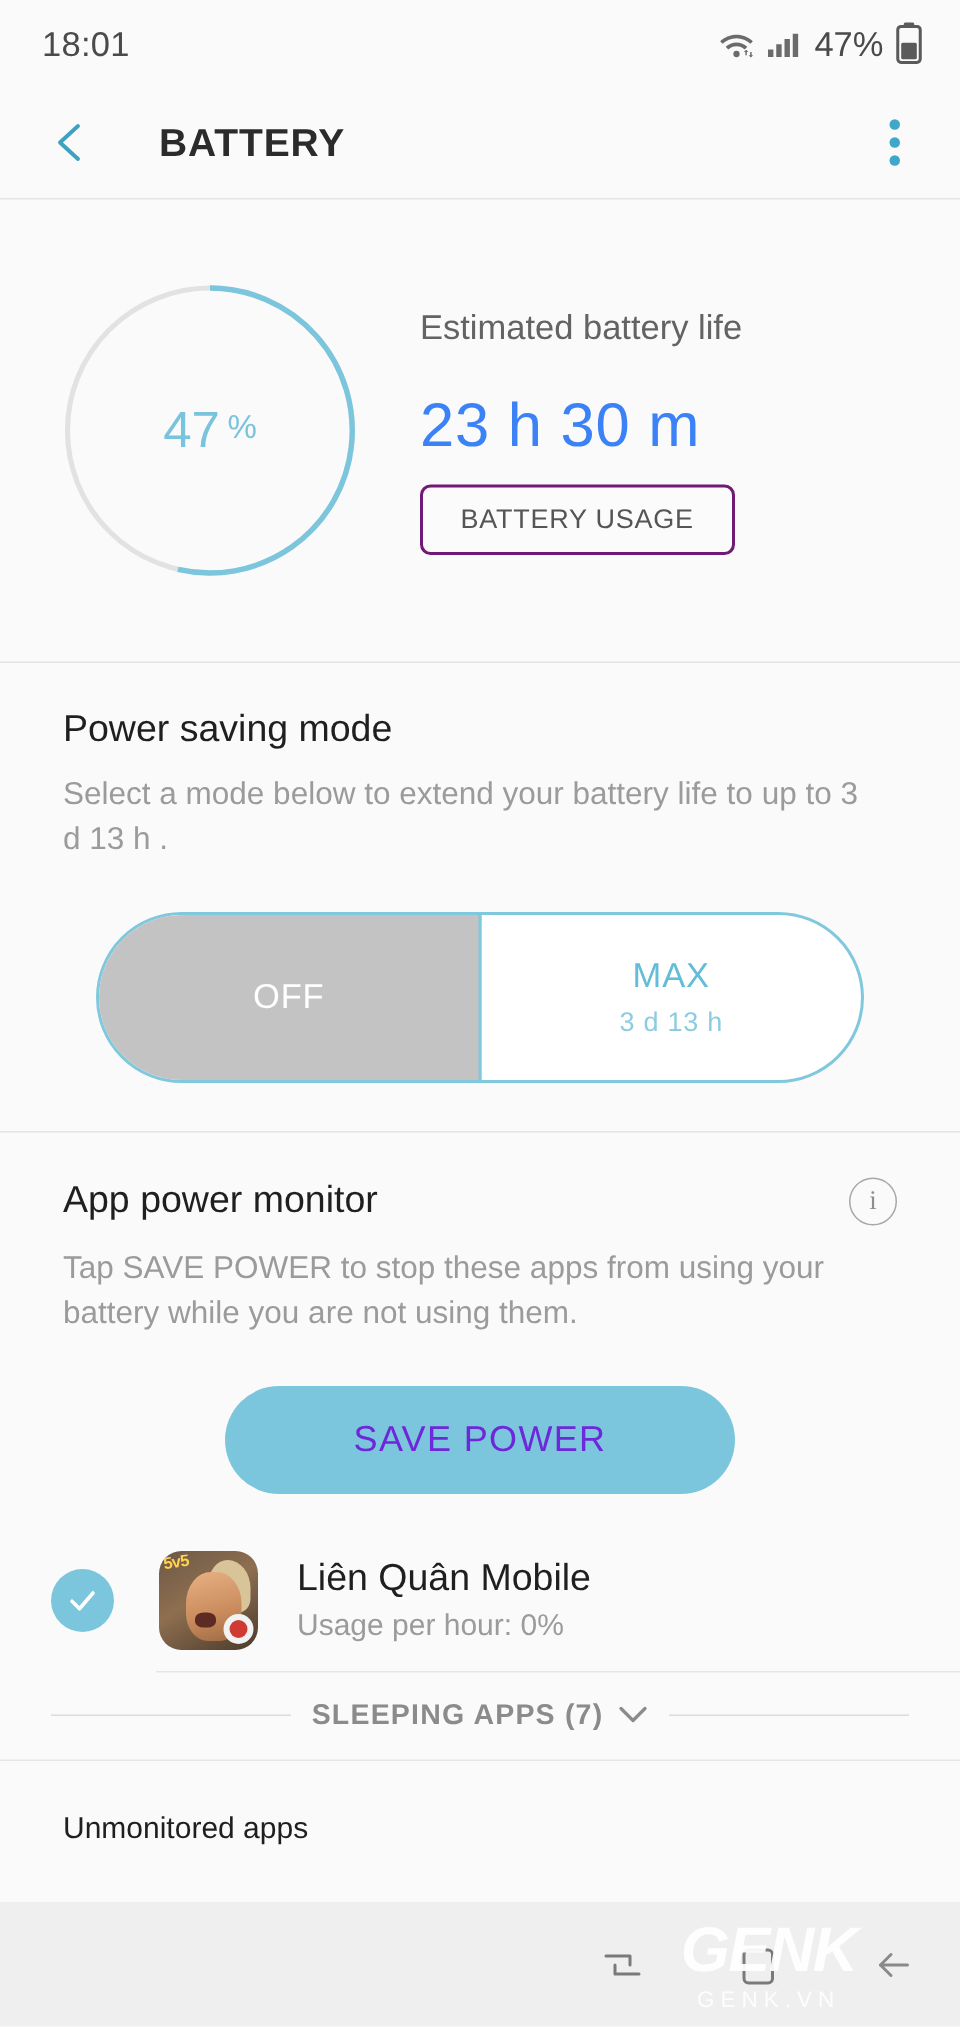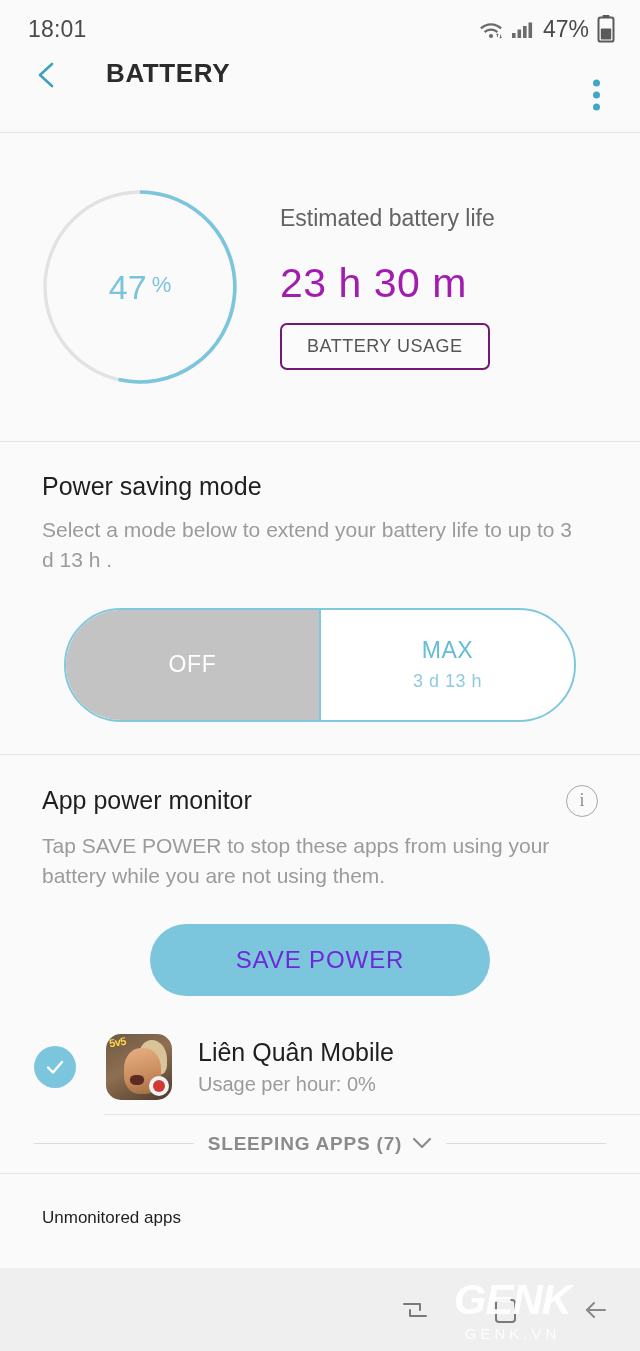--- a/index.html
+++ b/index.html
@@ -41,21 +41,21 @@
     color: #4a4a4a;
     font-weight: 500;
     margin-left: 3px;
     margin-right: 2px;
   }
 
   
   .app-bar {
     height: 74px;
     display: flex;
-    align-items: flex-start;
+    align-items: center;
     padding: 0 26px 0 30px;
     box-sizing: border-box;
     background: #fafafa;
     position: relative;
   }
   .back-chevron {
     width: 34px;
     height: 34px;
     flex: none;
     cursor: pointer;
@@ -129,21 +129,21 @@
     flex-direction: column;
     gap: 16px;
   }
   .est-label {
     font-size: 23px;
     color: #636363;
     margin-bottom: 12px;
   }
   .est-value {
     font-size: 41px;
-    color: #a21caf;
+    color: #3b82f6;
     letter-spacing: 0.5px;
   }
   .usage-btn {
     display: inline-block;
     align-self: flex-start;
     border: 2px solid #701a75;
     border-radius: 7px;
     background: #fbfbfb;
     padding: 11px 25px;
     font-size: 18px;
@@ -370,21 +370,21 @@
     font-weight: bold;
     letter-spacing: 0.8px;
     padding: 0 14px;
     display: flex;
     align-items: center;
     gap: 10px;
   }
 
   .unmon {
     padding: 34px 42px 0 42px;
-    font-size: 17px;
+    font-size: 20px;
     color: #1f1f1f;
   }
 
   
   .nav-bar {
     position: absolute;
     left: 0;
     bottom: 0;
     width: 640px;
     height: 83px;

